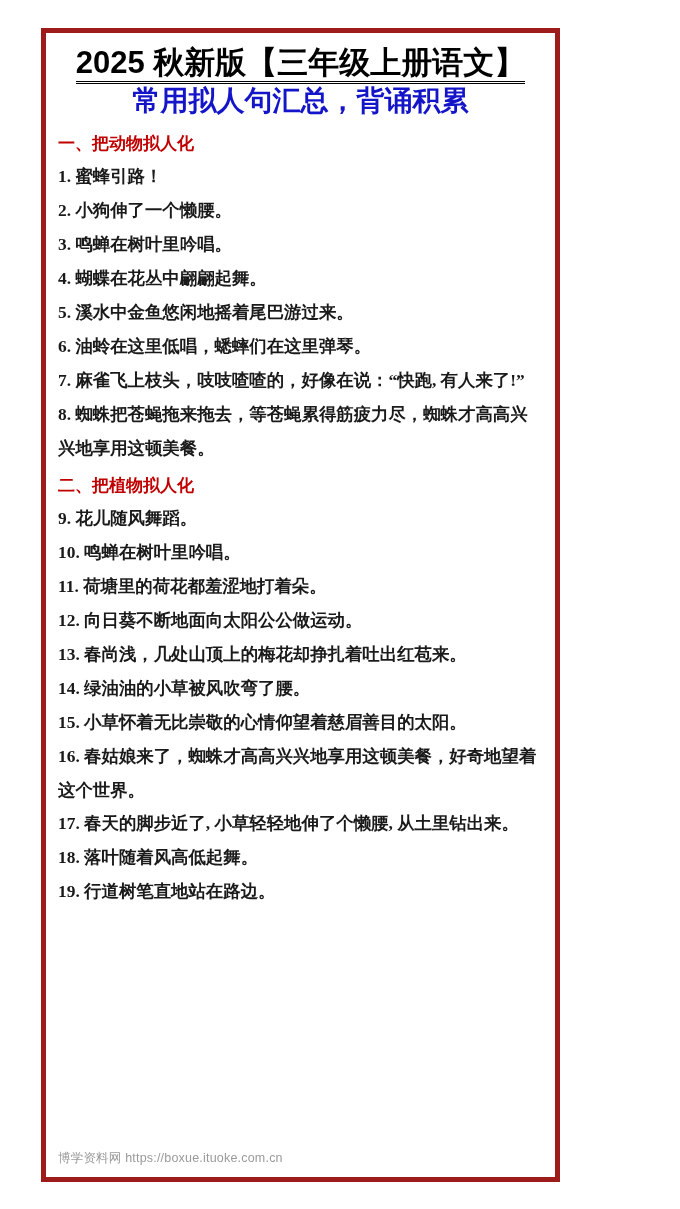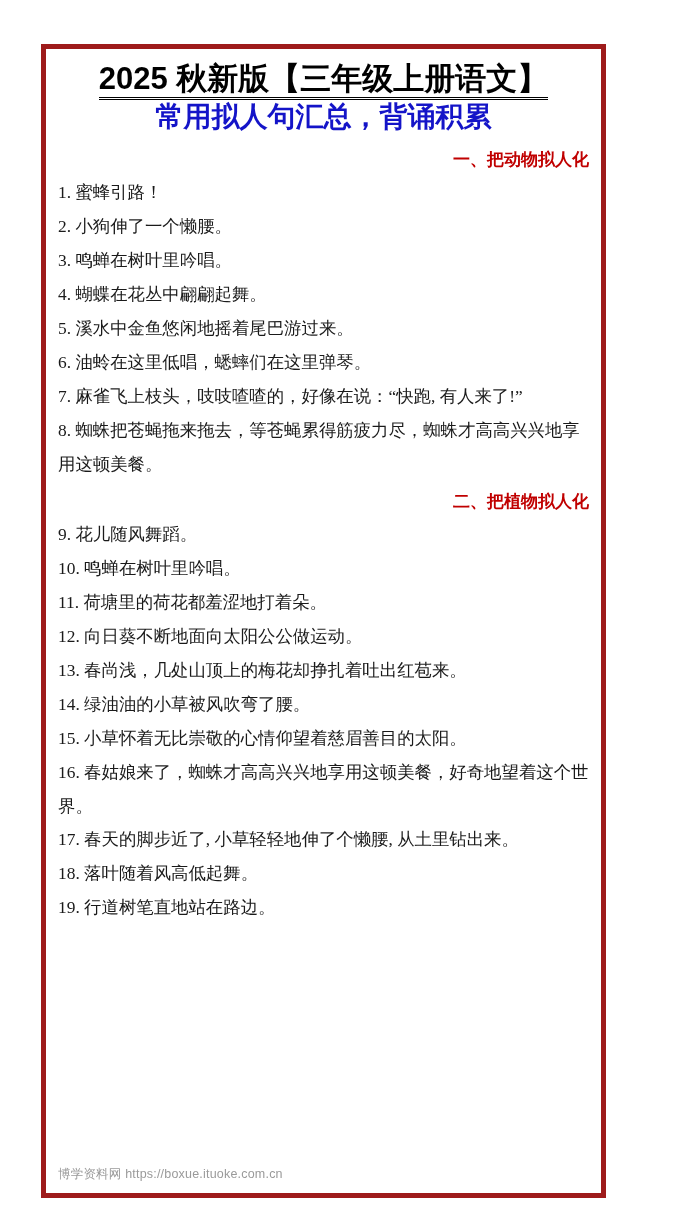--- a/index.html
+++ b/index.html
@@ -14,22 +14,22 @@
     height: 1209px;
     font-family: "Liberation Serif", "DejaVu Serif", serif;
     color: #1a1a1a;
     position: relative;
     overflow: hidden;
   }
 
   .page {
     position: absolute;
     left: 41px;
-    top: 44px;
-    width: 565px;
+    top: 28px;
+    width: 519px;
     height: 1154px;
     border: 5px solid #9e1b1b;
     background: #ffffff;
     padding: 10px 12px 8px 12px;
     display: flex;
     flex-direction: column;
   }
 
   .title-block {
     text-align: center;
@@ -58,31 +58,32 @@
     white-space: nowrap;
   }
 
   .section-head {
     color: #c00000;
     font-family: "Liberation Sans", "DejaVu Sans", sans-serif;
     font-weight: bold;
     font-size: 17px;
     line-height: 1.55;
     margin: 7px 0 3px 0;
-    text-align: right;
+    text-align: left;
   }
 
   .item {
     font-family: "Liberation Serif", "DejaVu Serif", serif;
     font-size: 17.4px;
     line-height: 1.95;
     color: #1a1a1a;
     text-align: left;
     margin: 0;
     letter-spacing: 0px;
+    font-weight: bold;
   }
 
   .item .num {
     font-family: "Liberation Serif", "DejaVu Serif", serif;
   }
 
   .body-list {
     flex: 1 1 auto;
   }
 

